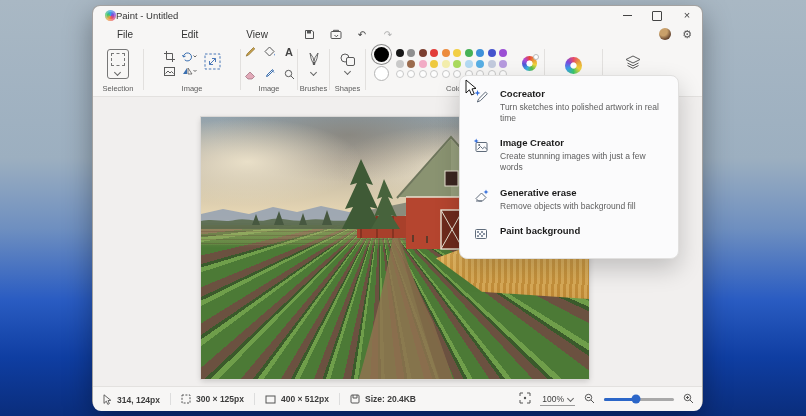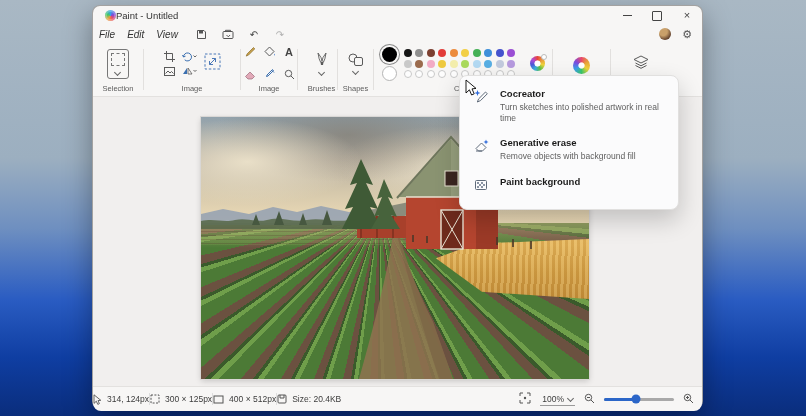--- a/index.html
+++ b/index.html
@@ -26,21 +26,21 @@
     background:conic-gradient(#3aa0e8,#7a4ae0,#e84a6a,#e8a43a,#3ac86a,#3aa0e8);
     box-shadow:inset 0 0 0 2px rgba(255,255,255,.25);}
   .title-text{font-size:9.5px;color:#333;margin-left:0;}
   .win-controls{position:absolute;right:0;top:0;height:19px;display:flex;}
   .win-btn{width:30px;height:19px;display:flex;align-items:center;justify-content:center;color:#444;}
   .min-glyph{width:9px;border-top:1px solid #444;display:inline-block;}
   .max-glyph{width:8px;height:8px;border:1px solid #444;border-radius:1px;display:inline-block;}
   .close-glyph{font-size:11px;line-height:1;}
   
   .menubar{height:18px;display:flex;align-items:center;font-size:10px;color:#333;position:relative;}
-  .menu-item{padding:2px 6px;border-radius:3px;font-style:italic;}
+  .menu-item{padding:2px 24px;border-radius:3px;}
   .mb-icon{width:16px;text-align:center;margin-left:10px;color:#555;font-size:10px;}
   .mb-icon svg{display:block;margin:0 auto;}
   .mb-right{position:absolute;right:10px;display:flex;align-items:center;gap:11px;}
   .avatar{width:12px;height:12px;border-radius:50%;
     background:radial-gradient(circle at 35% 30%,#c9a06a 0 35%,#6b4a33 70%,#3a2a1e 100%);}
   .gear{font-size:11px;color:#555;}
   
   .toolbar{height:53px;display:flex;align-items:stretch;position:relative;border-bottom:1px solid #e3e1df;}
   .tgroup{display:flex;flex-direction:column;align-items:center;justify-content:flex-start;position:relative;}
   .tgroup .content{flex:1;display:flex;align-items:center;justify-content:center;}
@@ -50,21 +50,21 @@
     transform:rotate(45deg);display:inline-block;}
   .g-selection{width:50px;align-items:center;}
   .sel-icon{width:20px;height:28px;border:1px solid #777;border-radius:3px;position:relative;}
   .sel-icon .dash{position:absolute;left:3px;top:3px;width:12px;height:11px;border:1px dashed #777;}
   .sel-icon .chev{position:absolute;left:7px;bottom:3px;}
   .g-image{width:96px;}
   .img-grid{display:grid;grid-template-columns:auto auto;gap:4px 7px;align-items:center;}
   .icon12 svg{display:block;}
   .g-tools{width:56px;}
   .tools-grid{display:grid;grid-template-columns:auto auto auto;gap:5px 8px;align-items:center;justify-items:center;}
-  .g-brushes{width:31px;margin-left:8px;}
+  .g-brushes{width:31px;}
   .g-shapes{width:35px;}
   .stacked{display:flex;flex-direction:column;align-items:center;gap:3px;}
   .g-color{width:178px;}
   .color-flex{display:flex;align-items:center;gap:7px;}
   .bigdots{display:flex;flex-direction:column;align-items:center;gap:4px;}
   .primary-dot{width:15px;height:15px;border-radius:50%;background:#000;
     box-shadow:0 0 0 2px #f7f6f5,0 0 0 3px #8a8a8a;}
   .secondary-dot{width:13px;height:13px;border-radius:50%;background:#fff;border:1px solid #b5b5b5;}
   .palette{display:flex;flex-wrap:wrap;width:119px;gap:2.5px 3.5px;}
   .dot{width:8px;height:8px;border-radius:50%;}
@@ -111,21 +111,21 @@
     box-shadow:0 10px 24px rgba(0,0,0,.2);padding:5px 0;}
   .dd-item{display:flex;gap:11px;padding:7px 13px;align-items:flex-start;}
   .dd-icon{width:16px;flex:0 0 16px;margin-top:1px;}
   .dd-title{font-size:9.5px;font-weight:bold;color:#1b1b1b;margin-bottom:3px;}
   .dd-desc{font-size:8.5px;color:#5e5e5e;line-height:1.25;}
   .cursor{position:absolute;z-index:40;}
   
   .statusbar{height:24px;border-top:1px solid #e3e1df;display:flex;align-items:center;
     font-size:8.5px;color:#3c3c3c;position:relative;background:#f7f6f5;
     border-radius:0 0 8px 8px;}
-  .sb-item{display:flex;align-items:center;gap:5px;padding:0 0;}
+  .sb-item{display:flex;align-items:flex-end;gap:5px;padding:0 10px;font-weight:bold;}
   .sb-sep{width:1px;height:12px;background:#ddd;}
   .sb-right{position:absolute;right:8px;display:flex;align-items:center;gap:9px;}
   .zoom-select{display:flex;align-items:center;gap:4px;border-bottom:1px solid #9a9a9a;padding:1px 2px;}
   .slider{width:70px;height:3px;background:#a9a9a9;border-radius:2px;position:relative;}
   .slider .fill{position:absolute;left:0;top:0;height:3px;width:45%;background:#2b66c8;border-radius:2px;}
   .slider .thumb{position:absolute;left:45%;top:50%;transform:translate(-50%,-50%);
     width:9px;height:9px;border-radius:50%;background:#2b66c8;}
 </style>
 </head>
 <body>
@@ -407,20 +407,34 @@
           </svg>
       </span>
       <div>
         <div class="dd-title">Cocreator</div>
         <div class="dd-desc">Turn sketches into polished artwork in real time</div>
       </div>
     </div>
     <div class="dd-item">
       <span class="dd-icon">
         <svg width="16" height="16" viewBox="0 0 16 16">
+            <rect x="3" y="4.5" width="11" height="9" rx="1" fill="none" stroke="#5f6b7a"></rect>
+            <path d="M4.5 11.5 l3-3 2.2 2.2 1.8-1.8 2.5 2.5" fill="none" stroke="#5f6b7a"></path>
+            <circle cx="6.2" cy="7" r="1" fill="#5f6b7a"></circle>
+            <path d="M3.2 0.5 L3.9 2.3 L5.7 3 L3.9 3.7 L3.2 5.5 L2.5 3.7 L0.7 3 L2.5 2.3 Z" fill="#2f6bdb"></path>
+          </svg>
+      </span>
+      <div>
+        <div class="dd-title">Image Creator</div>
+        <div class="dd-desc">Create stunning images with just a few words</div>
+      </div>
+    </div>
+    <div class="dd-item">
+      <span class="dd-icon">
+        <svg width="16" height="16" viewBox="0 0 16 16">
             <path d="M3 10.5 L8.5 5 L13 9.5 L9.5 13 L5.5 13 Z" fill="none" stroke="#5f6b7a"></path>
             <path d="M3 13 h6" stroke="#5f6b7a"></path>
             <path d="M13 1.5 L13.7 3.3 L15.5 4 L13.7 4.7 L13 6.5 L12.3 4.7 L10.5 4 L12.3 3.3 Z" fill="#2f6bdb"></path>
           </svg>
       </span>
       <div>
         <div class="dd-title">Generative erase</div>
         <div class="dd-desc">Remove objects with background fill</div>
       </div>
     </div>

